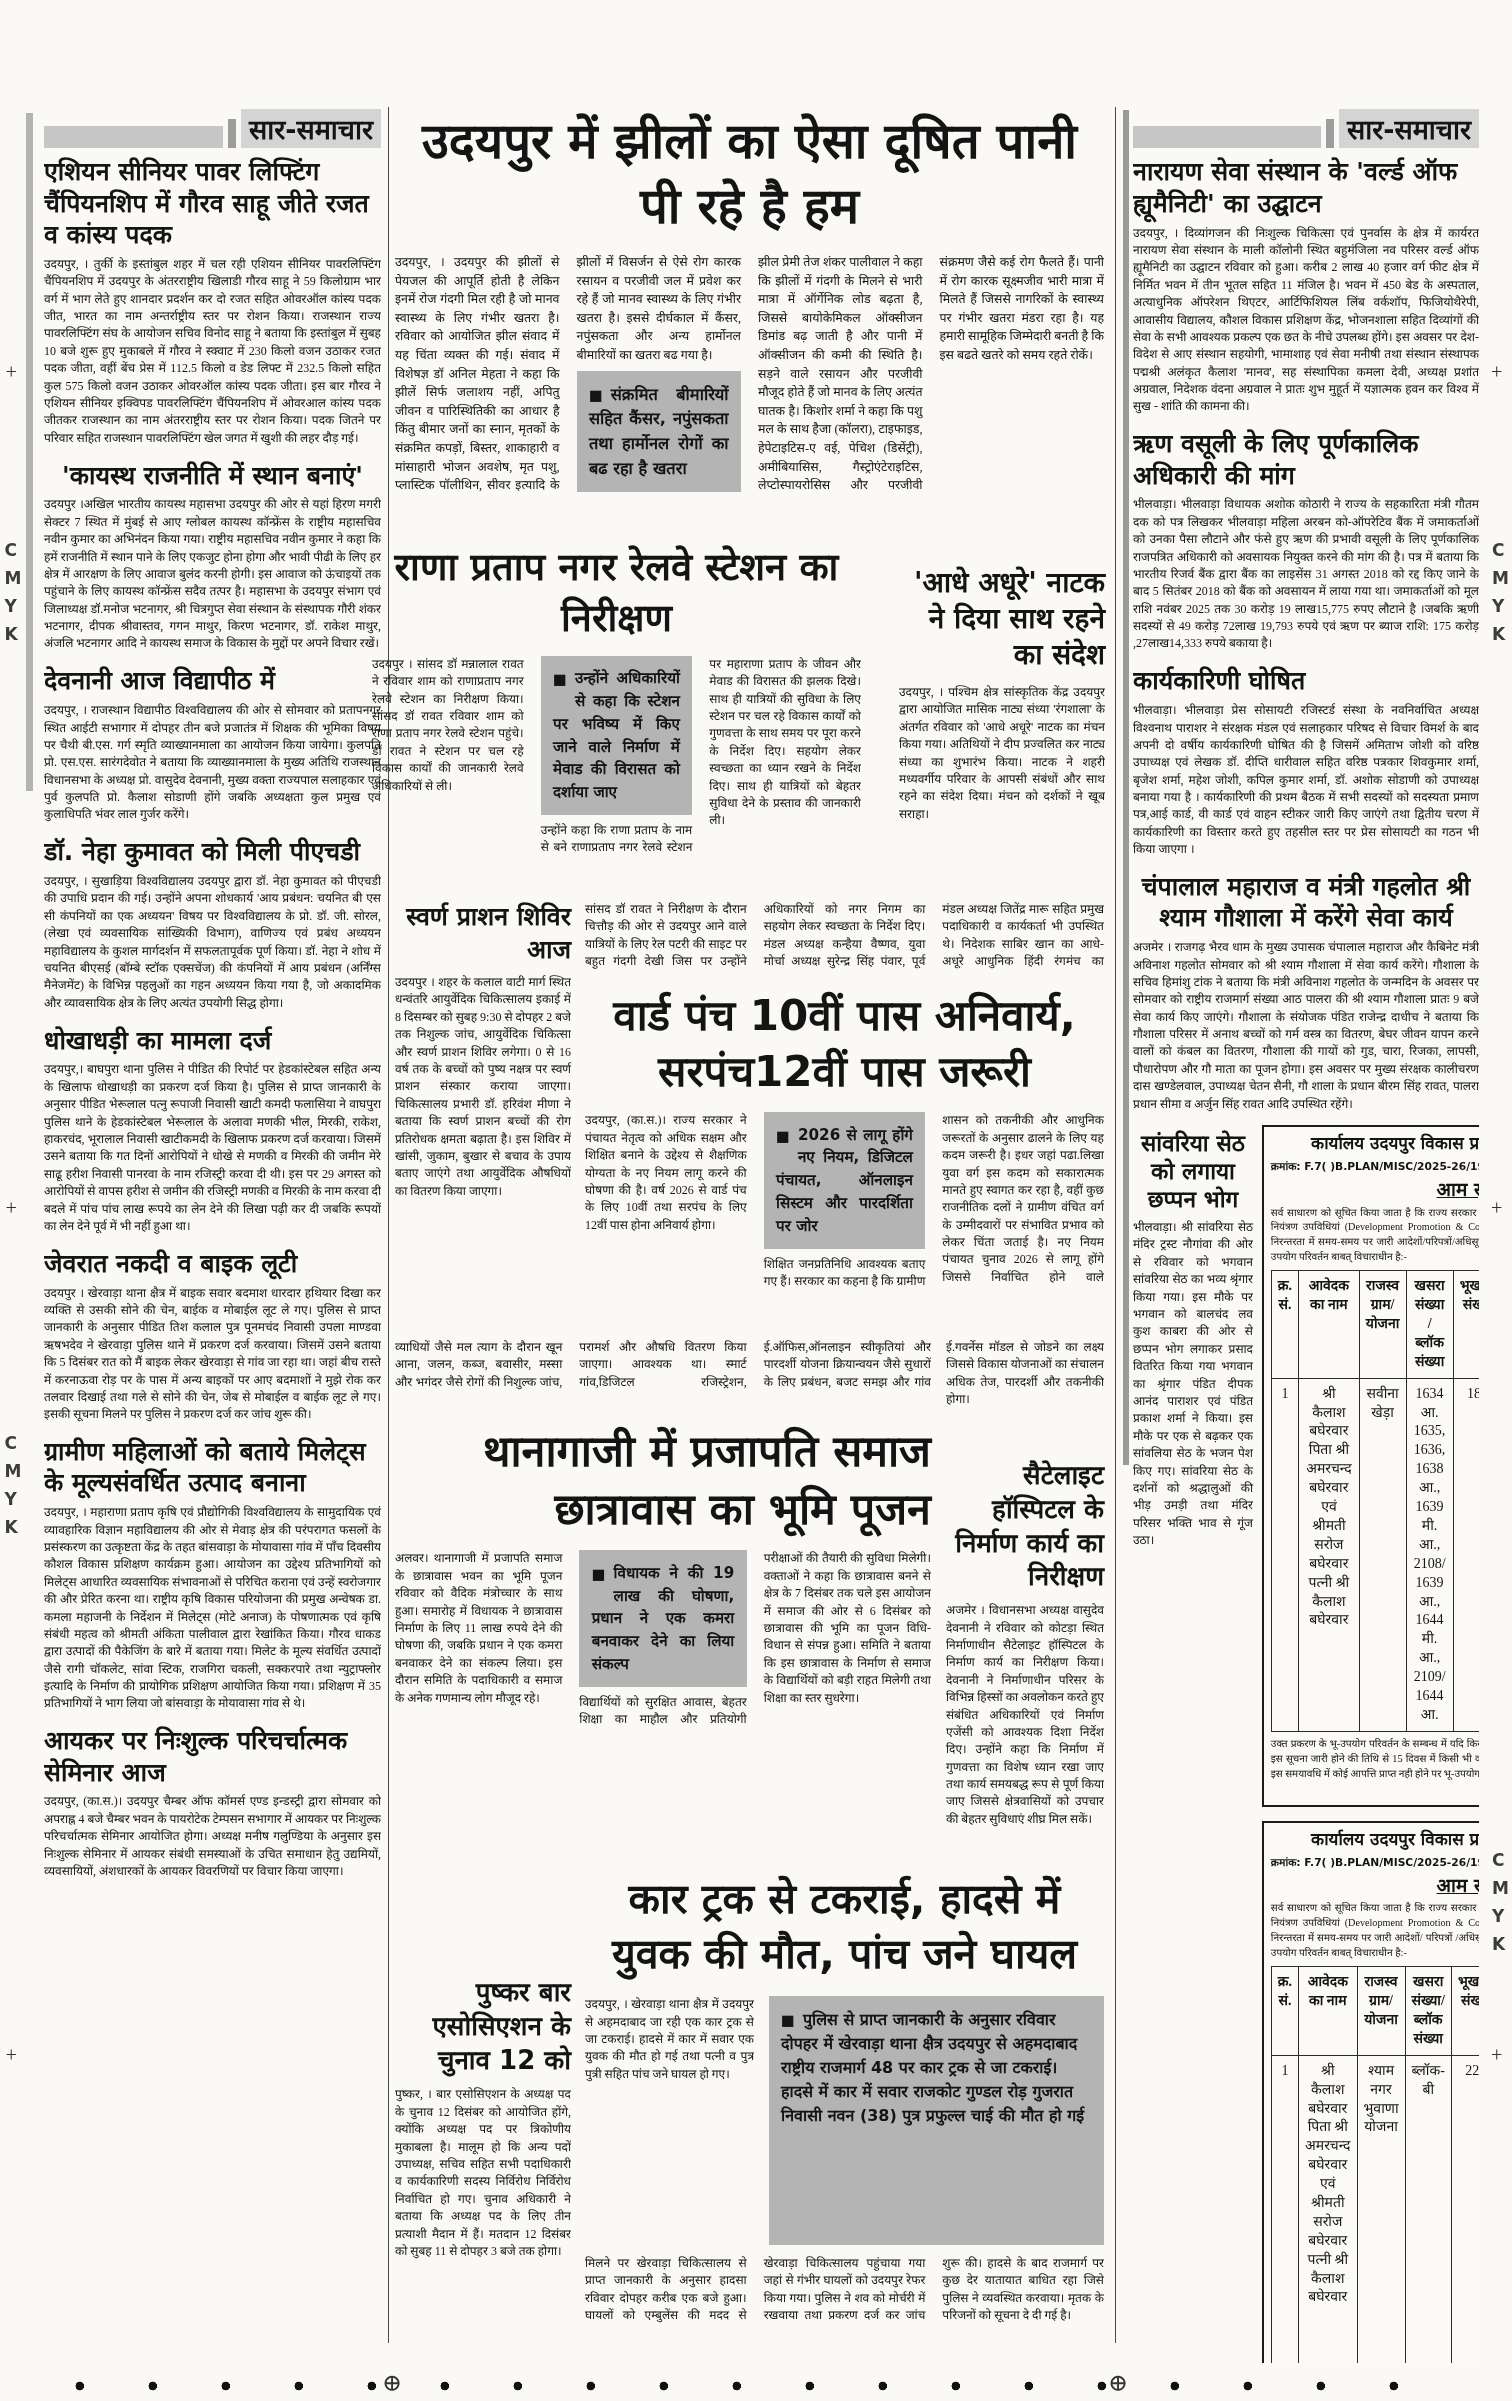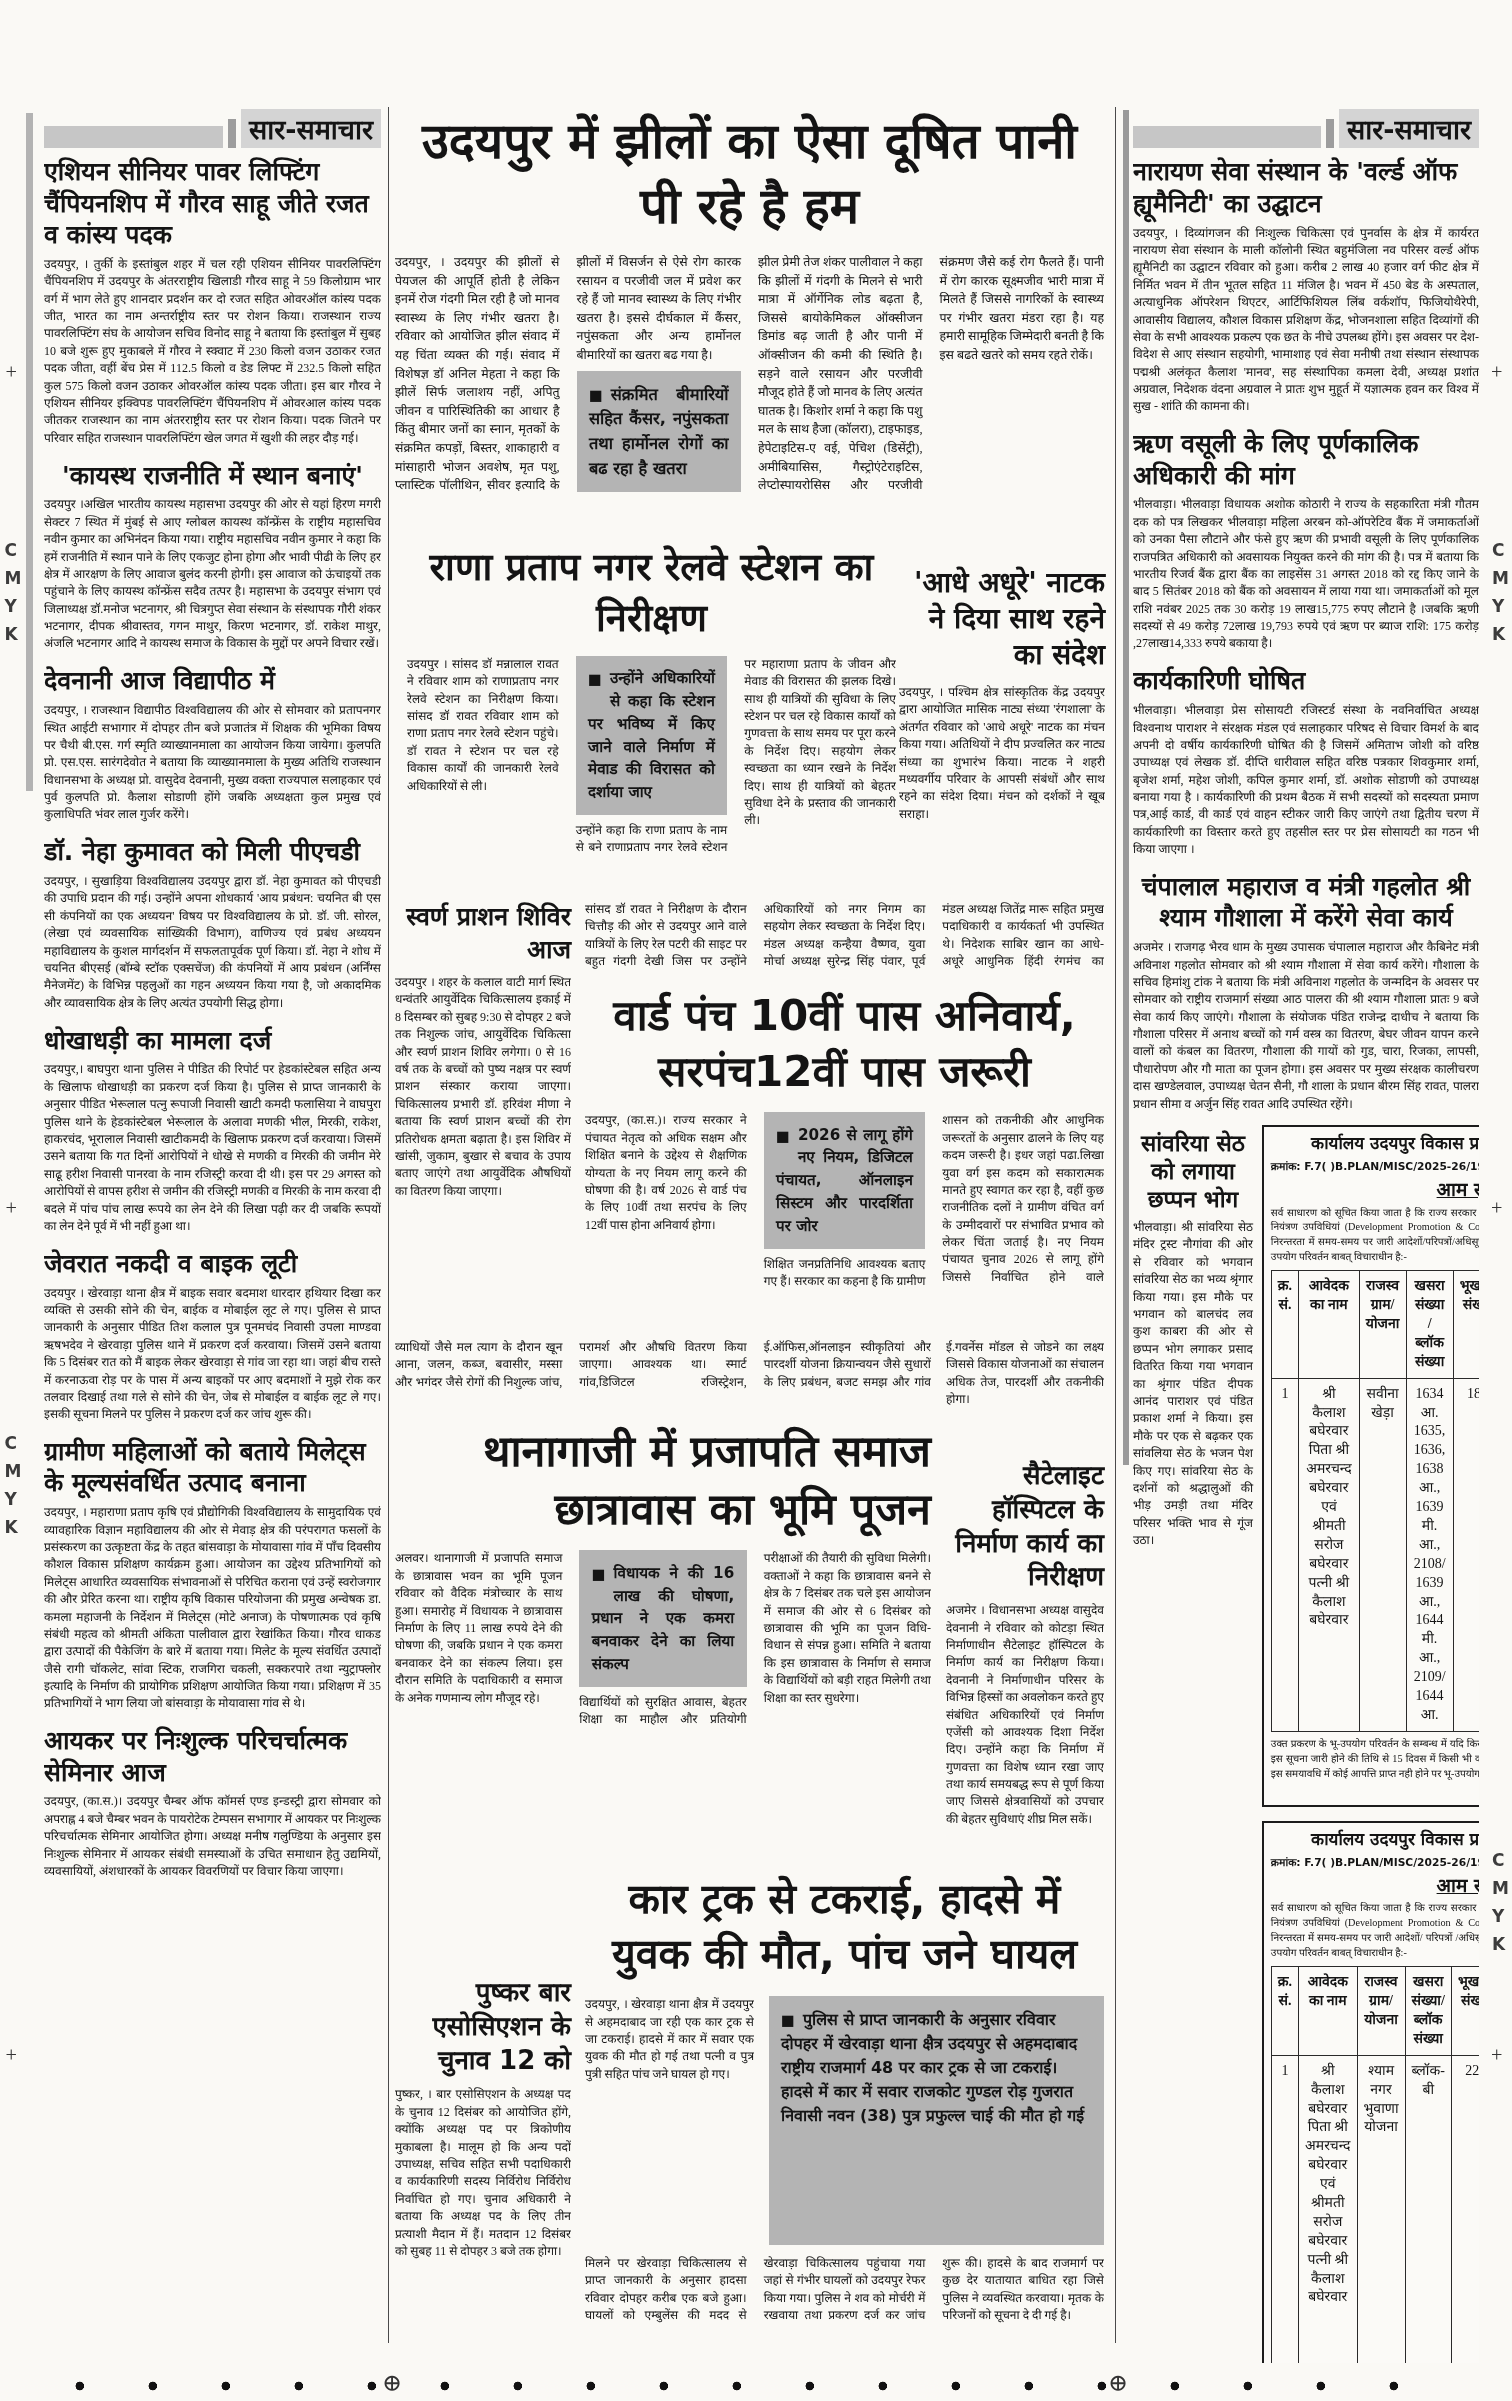--- a/index.html
+++ b/index.html
@@ -113,21 +113,21 @@
     <div class="cols-4 bt2 clip" style="height:243px;margin-top:13.6px;">
       <p style="margin:0;">उदयपुर, । उदयपुर की झीलों से पेयजल की आपूर्ति होती है लेकिन इनमें रोज गंदगी मिल रही है जो मानव स्वास्थ्य के लिए गंभीर खतरा है। रविवार को आयोजित झील संवाद में यह चिंता व्यक्त की गई। संवाद में विशेषज्ञ डॉ अनिल मेहता ने कहा कि झीलें सिर्फ जलाशय नहीं, अपितु जीवन व पारिस्थितिकी का आधार है किंतु बीमार जनों का स्नान, मृतकों के संक्रमित कपड़ों, बिस्तर, शाकाहारी व मांसाहारी भोजन अवशेष, मृत पशु, प्लास्टिक पॉलीथिन, सीवर इत्यादि के झीलों में विसर्जन से ऐसे रोग कारक रसायन व परजीवी जल में प्रवेश कर रहे हैं जो मानव स्वास्थ्य के लिए गंभीर खतरा है। इससे दीर्घकाल में कैंसर, नपुंसकता और अन्य हार्मोनल बीमारियों का खतरा बढ गया है।</p>
       <div class="callout">
         <span class="sq">■</span>
         <span>संक्रमित बीमारियों सहित कैंसर, नपुंसकता तथा हार्मोनल रोगों का बढ रहा है खतरा</span>
       </div>
       <p style="margin:0;">झील प्रेमी तेज शंकर पालीवाल ने कहा कि झीलों में गंदगी के मिलने से भारी मात्रा में ऑर्गेनिक लोड बढ़ता है, जिससे बायोकेमिकल ऑक्सीजन डिमांड बढ़ जाती है और पानी में ऑक्सीजन की कमी की स्थिति है। सड़ने वाले रसायन और परजीवी मौजूद होते हैं जो मानव के लिए अत्यंत घातक है। किशोर शर्मा ने कहा कि पशु मल के साथ हैजा (कॉलरा), टाइफाइड, हेपेटाइटिस-ए वई, पेचिश (डिसेंट्री), अमीबियासिस, गैस्ट्रोएंटेराइटिस, लेप्टोस्पायरोसिस और परजीवी संक्रमण जैसे कई रोग फैलते हैं। पानी में रोग कारक सूक्ष्मजीव भारी मात्रा में मिलते हैं जिससे नागरिकों के स्वास्थ्य पर गंभीर खतरा मंडरा रहा है। यह हमारी सामूहिक जिम्मेदारी बनती है कि इस बढते खतरे को समय रहते रोकें।</p>
     </div>
   </div>
 
-  <div class="abs" style="left:407px;top:542px;width:489px;">
+  <div class="abs" style="left:372px;top:542px;width:489px;">
     <div class="h-lg">राणा प्रताप नगर रेलवे स्टेशन का निरीक्षण</div>
     <div class="cols-3 bt clip" style="height:215px;margin-top:11.3px;">
       <p style="margin:0;">उदयपुर  । सांसद डॉ मन्नालाल रावत ने रविवार शाम को राणाप्रताप नगर रेलवे स्टेशन का निरीक्षण किया। सांसद डॉ रावत रविवार शाम को राणा प्रताप नगर रेलवे स्टेशन पहुंचे।  डॉ रावत ने स्टेशन पर चल रहे विकास कार्यों की जानकारी रेलवे अधिकारियों से ली।</p>
       <div class="callout" style="font-size:15.2px;">
         <span class="sq">■</span>
         <span>उन्होंने अधिकारियों से कहा कि स्टेशन पर भविष्य में किए जाने वाले निर्माण में मेवाड की विरासत को दर्शाया जाए</span>
       </div>
       <p style="margin:0;">उन्होंने कहा कि राणा प्रताप के नाम से बने राणाप्रताप नगर रेलवे स्टेशन पर महाराणा प्रताप के जीवन और मेवाड की विरासत की झलक दिखे। साथ ही यात्रियों की सुविधा के लिए स्टेशन पर चल रहे विकास कार्यों को गुणवत्ता के साथ समय पर पूरा करने के निर्देश दिए। सहयोग लेकर स्वच्छता का ध्यान रखने के निर्देश दिए। साथ ही यात्रियों को बेहतर सुविधा देने के प्रस्ताव की जानकारी ली।</p>
     </div>
   </div>
@@ -155,21 +155,21 @@
     </div>
   </div>
 
   <div class="abs" style="left:395px;top:1339px;width:536px;">
     <div class="pre-strip clip" style="height:67px;">व्याधियों जैसे मल त्याग के दौरान खून आना, जलन, कब्ज, बवासीर, मस्सा और भगंदर जैसे रोगों की निशुल्क जांच, परामर्श और औषधि वितरण किया जाएगा। आवश्यक था। स्मार्ट गांव,डिजिटल रजिस्ट्रेशन, ई.ऑफिस,ऑनलाइन स्वीकृतियां और पारदर्शी योजना क्रियान्वयन जैसे सुधारों के लिए प्रबंधन, बजट समझ और गांव स्तर पर प्रशासन की जवाबदेही में भी सुधार आएगा।</div>
     <div class="h-lg" style="font-size:43px;margin-top:16px;text-align:right;">थानागाजी में प्रजापति समाज छात्रावास का भूमि पूजन</div>
     <div class="cols-3 bt clip" style="height:237px;margin-top:12.4px;">
       <p style="margin:0;">अलवर। थानागाजी में प्रजापति समाज के छात्रावास भवन का भूमि पूजन रविवार को वैदिक मंत्रोच्चार के साथ हुआ। समारोह में विधायक ने छात्रावास निर्माण के लिए 11 लाख रुपये देने की घोषणा की, जबकि प्रधान ने एक कमरा बनवाकर देने का संकल्प लिया। इस दौरान समिति के पदाधिकारी व समाज के अनेक गणमान्य लोग मौजूद रहे।</p>
       <div class="callout" style="font-size:15.2px;">
         <span class="sq">■</span>
-        <span>विधायक ने की 16 लाख की घोषणा, प्रधान ने एक कमरा बनवाकर देने का लिया संकल्प</span>
+        <span>विधायक ने की 19 लाख की घोषणा, प्रधान ने एक कमरा बनवाकर देने का लिया संकल्प</span>
       </div>
       <p style="margin:0;">विद्यार्थियों को सुरक्षित आवास, बेहतर शिक्षा का माहौल और प्रतियोगी परीक्षाओं की तैयारी की सुविधा मिलेगी। वक्ताओं ने कहा कि छात्रावास बनने से क्षेत्र के 7 दिसंबर तक चले इस आयोजन में समाज की ओर से 6 दिसंबर को छात्रावास की भूमि का पूजन विधि-विधान से संपन्न हुआ। समिति ने बताया कि इस छात्रावास के निर्माण से समाज के विद्यार्थियों को बड़ी राहत मिलेगी तथा शिक्षा का स्तर सुधरेगा।</p>
     </div>
   </div>
 
   <div class="abs" style="left:946px;top:1339px;width:158px;">
     <div class="bt clip" style="height:111px;">ई.गवर्नेस मॉडल से जोडने का लक्ष्य जिससे विकास योजनाओं का संचालन अधिक तेज, पारदर्शी और तकनीकी होगा।</div>
     <div class="h-md" style="font-size:26px;margin-top:9px;">सैटेलाइट हॉस्पिटल के निर्माण कार्य का निरीक्षण</div>
     <div class="bt clip" style="height:243px;margin-top:8px;">अजमेर । विधानसभा अध्यक्ष वासुदेव देवनानी ने रविवार को कोटड़ा स्थित निर्माणाधीन सैटेलाइट हॉस्पिटल के निर्माण कार्य का निरीक्षण किया। देवनानी ने निर्माणाधीन परिसर के विभिन्न हिस्सों का अवलोकन करते हुए संबंधित अधिकारियों एवं निर्माण एजेंसी को आवश्यक दिशा निर्देश दिए। उन्होंने कहा कि निर्माण में गुणवत्ता का विशेष ध्यान रखा जाए तथा कार्य समयबद्ध रूप से पूर्ण किया जाए जिससे क्षेत्रवासियों को उपचार की बेहतर सुविधाएं शीघ्र मिल सकें।</div>
   </div>

